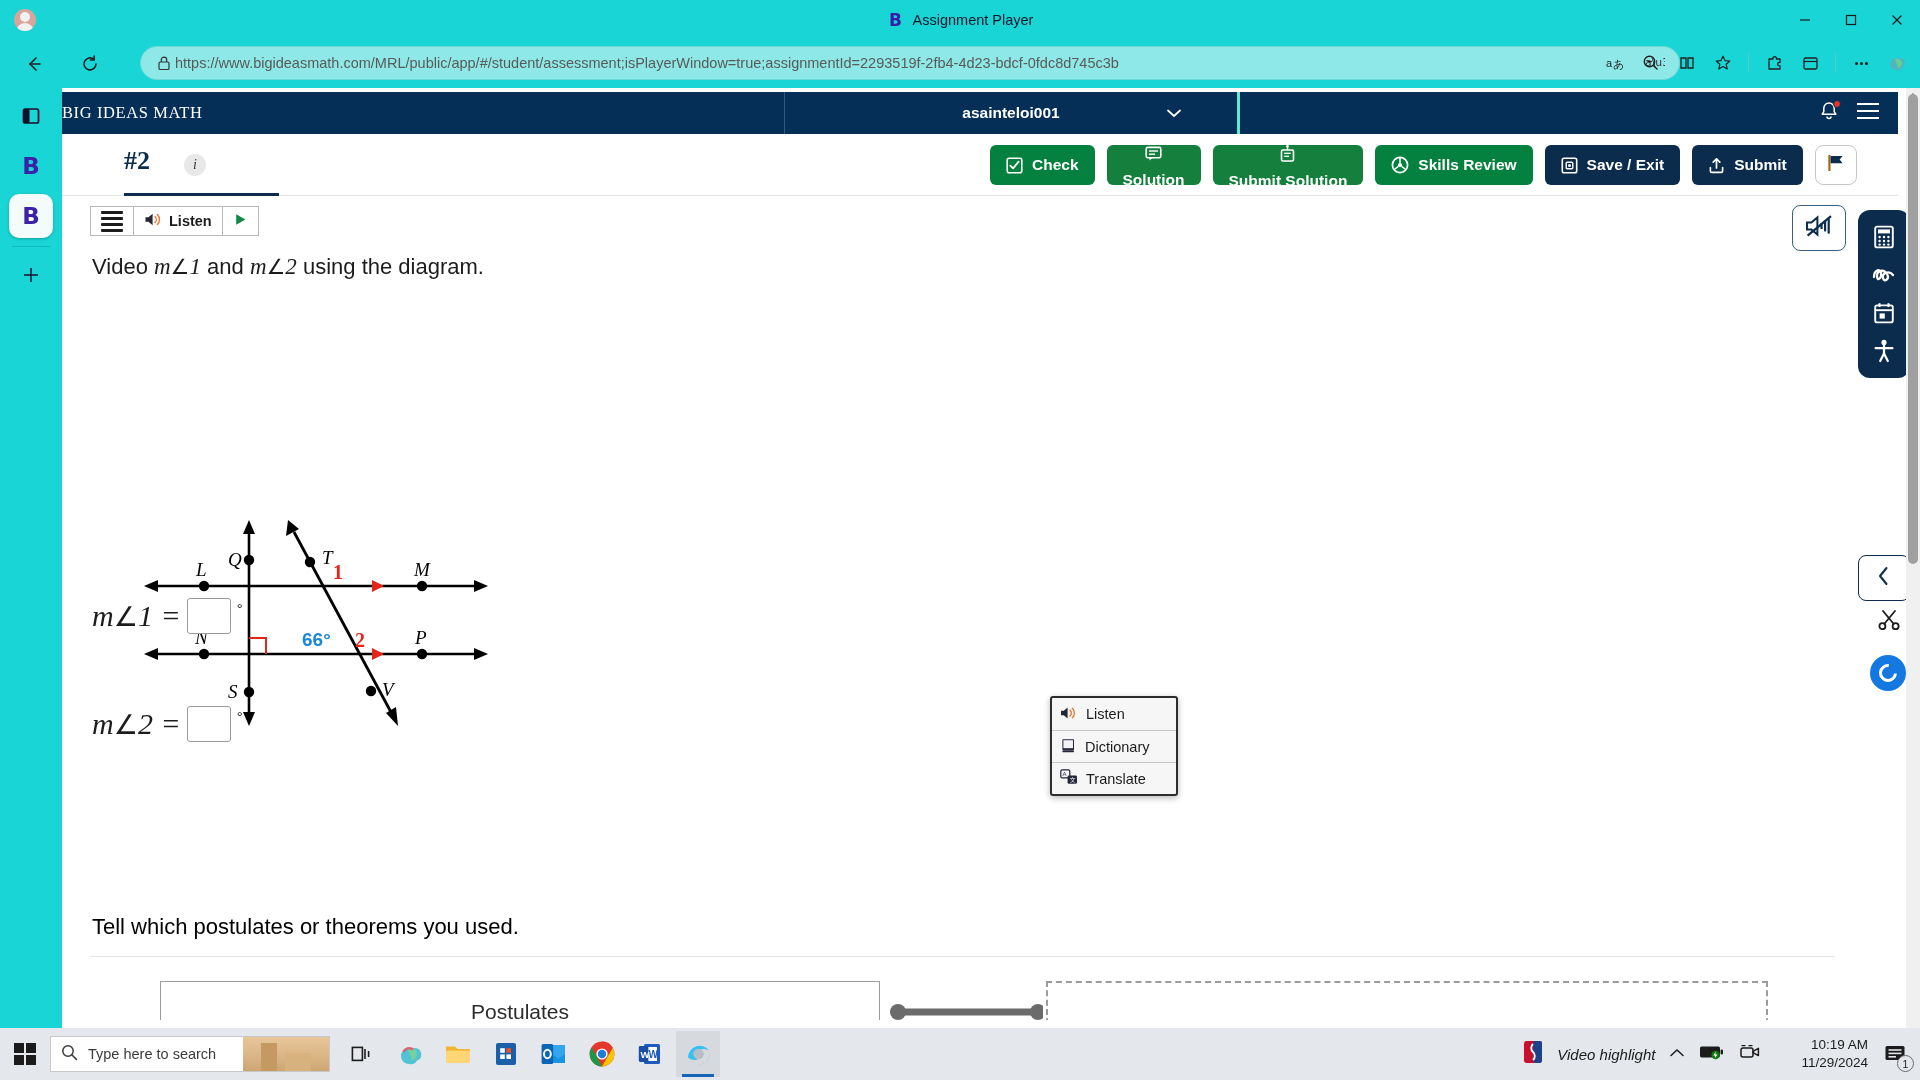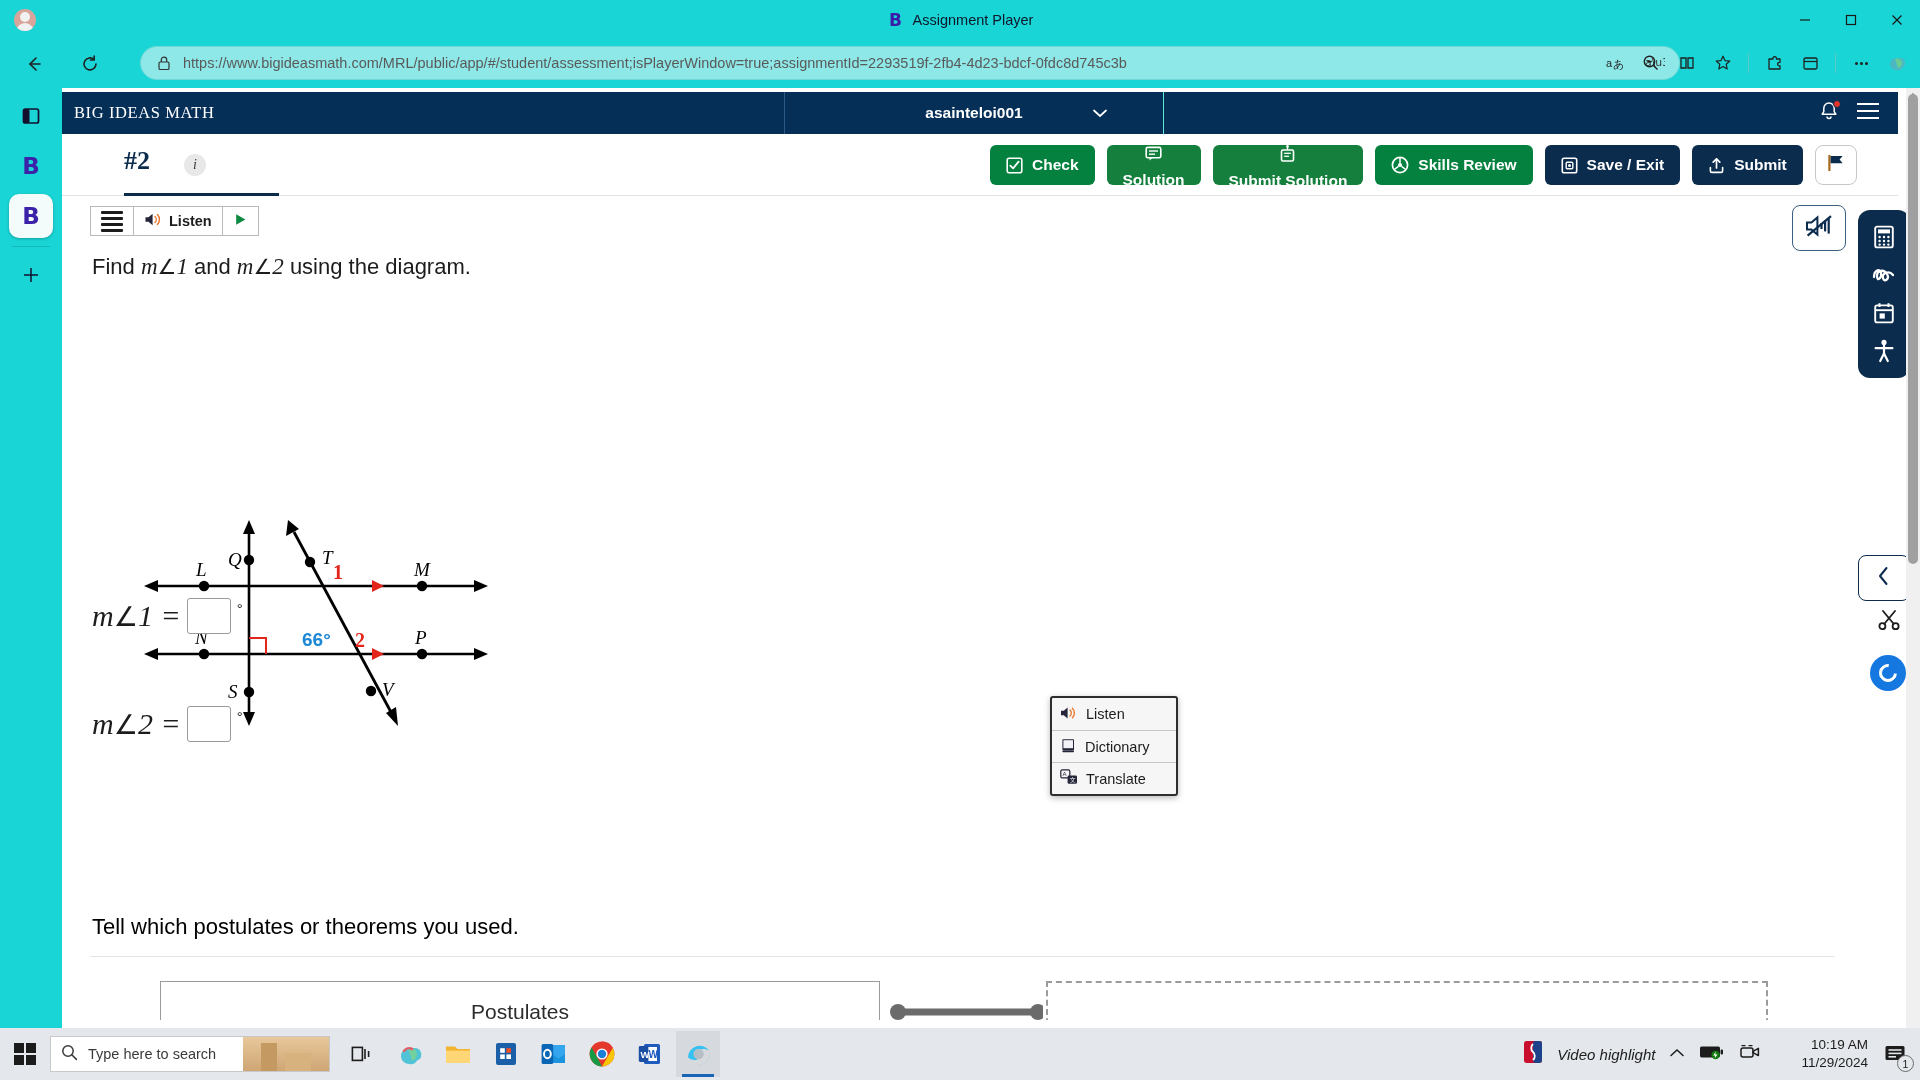--- a/index.html
+++ b/index.html
@@ -58,21 +58,21 @@
     border-radius: 4px; color: #202020;
   }
   .omnibox {
     position: absolute; left: 140px; top: 46px; width: 1540px; height: 34px;
     background: #8ee8e8; border: 1px solid #6fd8d8; border-radius: 17px;
     display: flex; align-items: center; padding: 0 12px;
   }
   .lock-icon { width: 22px; display: flex; align-items: center; justify-content: center; color: #333; }
   .url-text {
     font-size: 14.5px; color: #5a5a5a; white-space: nowrap; overflow: hidden;
-    font-family: "Liberation Sans", sans-serif; margin-left: 8px;
+    font-family: "Liberation Sans", sans-serif; 
   }
   .omni-right { margin-left: auto; display: flex; align-items: center; gap: 14px; padding-right: 2px; color: #333; }
   .chrome-right-icons { position: absolute; right: 6px; top: 46px; height: 34px; display: flex; align-items: center; gap: 2px; }
   .cri {
     width: 34px; height: 32px; display: flex; align-items: center; justify-content: center;
     color: #1f1f1f; border-radius: 4px;
   }
   .vert-sep { width: 1px; height: 20px; background: #5cc9c9; margin: 0 6px; }
 
   
@@ -92,25 +92,25 @@
   
   .app-window {
     position: absolute; left: 62px; top: 92px; width: 1836px; height: 928px;
     background: #fff; overflow: hidden;
   }
   .app-header {
     position: relative; width: 1836px; height: 42px; background: #062f58;
     display: flex; align-items: stretch; color: #fff;
   }
   .brand {
-    display: flex; align-items: center; padding-left: 12px; width: 722px;
+    display: flex; align-items: center; width: 722px;
     font-family: "Liberation Serif", serif; font-size: 16.5px; letter-spacing: .6px;
   }
   .user-chip {
-    width: 380px; border-left: 1px solid #2a5a85; border-right: 1px solid #5eead4;
+    width: 456px; border-left: 1px solid #2a5a85; border-right: 3px solid #5eead4;
     display: flex; align-items: center; justify-content: center; position: relative;
     font-size: 15.5px; font-weight: bold;
   }
   .user-chip .chev { position: absolute; right: 56px; top: 50%; transform: translateY(-50%); }
   .header-right { margin-left: auto; display: flex; align-items: center; gap: 16px; padding-right: 18px; }
   .bell-wrap { position: relative; }
   .bell-dot {
     position: absolute; right: -1px; top: 0px; width: 8px; height: 8px; border-radius: 50%;
     background: #e2352b; border: 1px solid #062f58;
   }
@@ -559,21 +559,21 @@
             <path d="M3 9.6 h4.4 L13.4 4.4 v17.2 L7.4 16.4 H3z" fill="none" stroke="#0b2c4d" stroke-width="2"></path>
             <rect x="16.4" y="10" width="2.2" height="6" fill="#0b2c4d"></rect>
             <rect x="20" y="7.6" width="2.2" height="10.8" fill="#0b2c4d"></rect>
             <rect x="23.6" y="5.4" width="2.2" height="15.2" fill="#0b2c4d"></rect>
             <line x1="3.6" y1="22.6" x2="27" y2="3.2" stroke="#0b2c4d" stroke-width="2.2"></line>
           </svg>
         </span>
       </div>
 
       <div class="q-text">
-        <span>Find </span><span class="mathit">m<span class="mathang">∠</span>1</span><span> and </span><span class="mathit">m<span class="mathang">∠</span>2</span><span> using the diagram.</span>
+        <span>Video </span><span class="mathit">m<span class="mathang">∠</span>1</span><span> and </span><span class="mathit">m<span class="mathang">∠</span>2</span><span> using the diagram.</span>
       </div>
 
       <div class="diagram">
         <svg width="350" height="215" viewBox="0 0 350 215">
 
           <line x1="107" y1="18" x2="107" y2="200" stroke="#000" stroke-width="2.6"></line>
           <path d="M107 6 L101 20 L113 20z" fill="#000"></path>
           <path d="M107 212 L101 198 L113 198z" fill="#000"></path>
 
           <line x1="12" y1="72" x2="336" y2="72" stroke="#000" stroke-width="2.6"></line>

